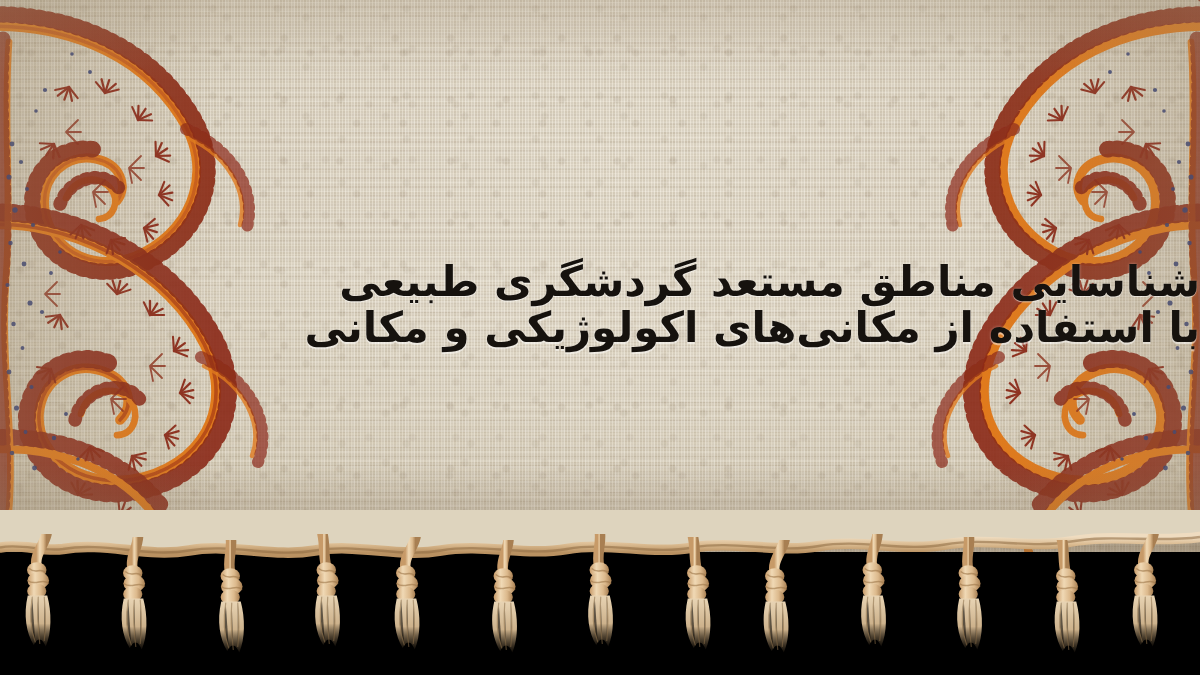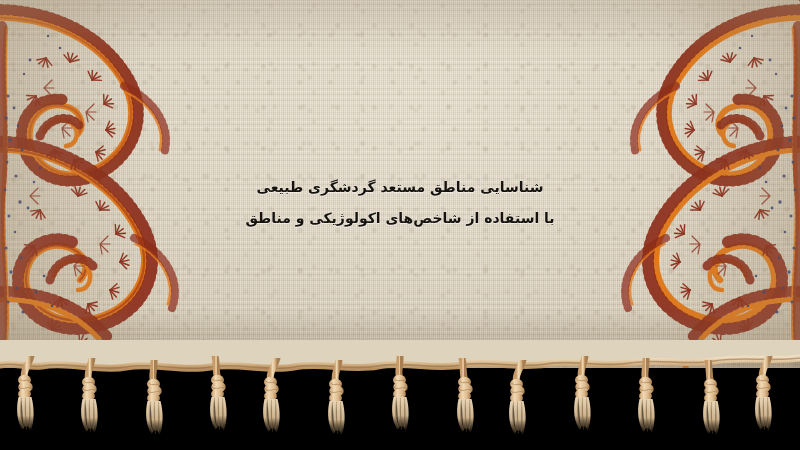--- a/index.html
+++ b/index.html
@@ -53,25 +53,25 @@
 
   
   .emb{position:absolute;top:0;width:300px;height:368px;pointer-events:none;}
   .emb.left{left:0;}
   .emb.right{right:0;transform:scaleX(-1);}
   .emb svg{display:block;width:300px;height:368px;}
 
   
   #title{
     position:absolute;left:0;top:172px;width:800px;
-    text-align:center;direction:rtl;
+    text-align:right;direction:rtl;
     color:#16120e;
     font-family:"DejaVu Sans","Liberation Sans",sans-serif;
     font-weight:bold;
-    font-size:14px;line-height:31px;
+    font-size:28px;line-height:31px;
     letter-spacing:0px;
     text-shadow:0 1px 0 rgba(255,255,255,.45), 0 0 2px rgba(255,255,255,.35);
   }
   #title .ln{display:block;white-space:nowrap;}
 
   
   #blackbase{position:absolute;left:0;top:356px;width:800px;height:94px;background:#000;}
   #edgewave{position:absolute;left:0;top:340px;width:800px;height:40px;}
   .tassel{position:absolute;top:0;width:34px;height:86px;}
 </style>
@@ -301,21 +301,21 @@
           <path d="M134,238 C166,252 182,282 172,308" fill="none" stroke="#8b2a18" stroke-width="8" stroke-dasharray="1.5 4.3" stroke-linecap="round" opacity=".7"></path>
         </g>
       </svg>
     </div>
 
     <div id="shade"></div>
   </div>
 
   <div id="title">
     <span class="ln">شناسایی مناطق مستعد گردشگری طبیعی</span>
-    <span class="ln">با استفاده از شاخص‌های اکولوژیکی و مناطق</span>
+    <span class="ln">با استفاده از مکانی‌های اکولوژیکی و مکانی</span>
   </div>
 
   <svg id="edgewave" viewBox="0 0 800 40" xmlns="http://www.w3.org/2000/svg">
     <defs>
       <linearGradient id="cordg" x1="0" y1="0" x2="0" y2="1">
         <stop offset="0%" stop-color="#efdcc0"></stop>
         <stop offset="45%" stop-color="#dcbd93"></stop>
         <stop offset="100%" stop-color="#b99161"></stop>
       </linearGradient>
     </defs>

